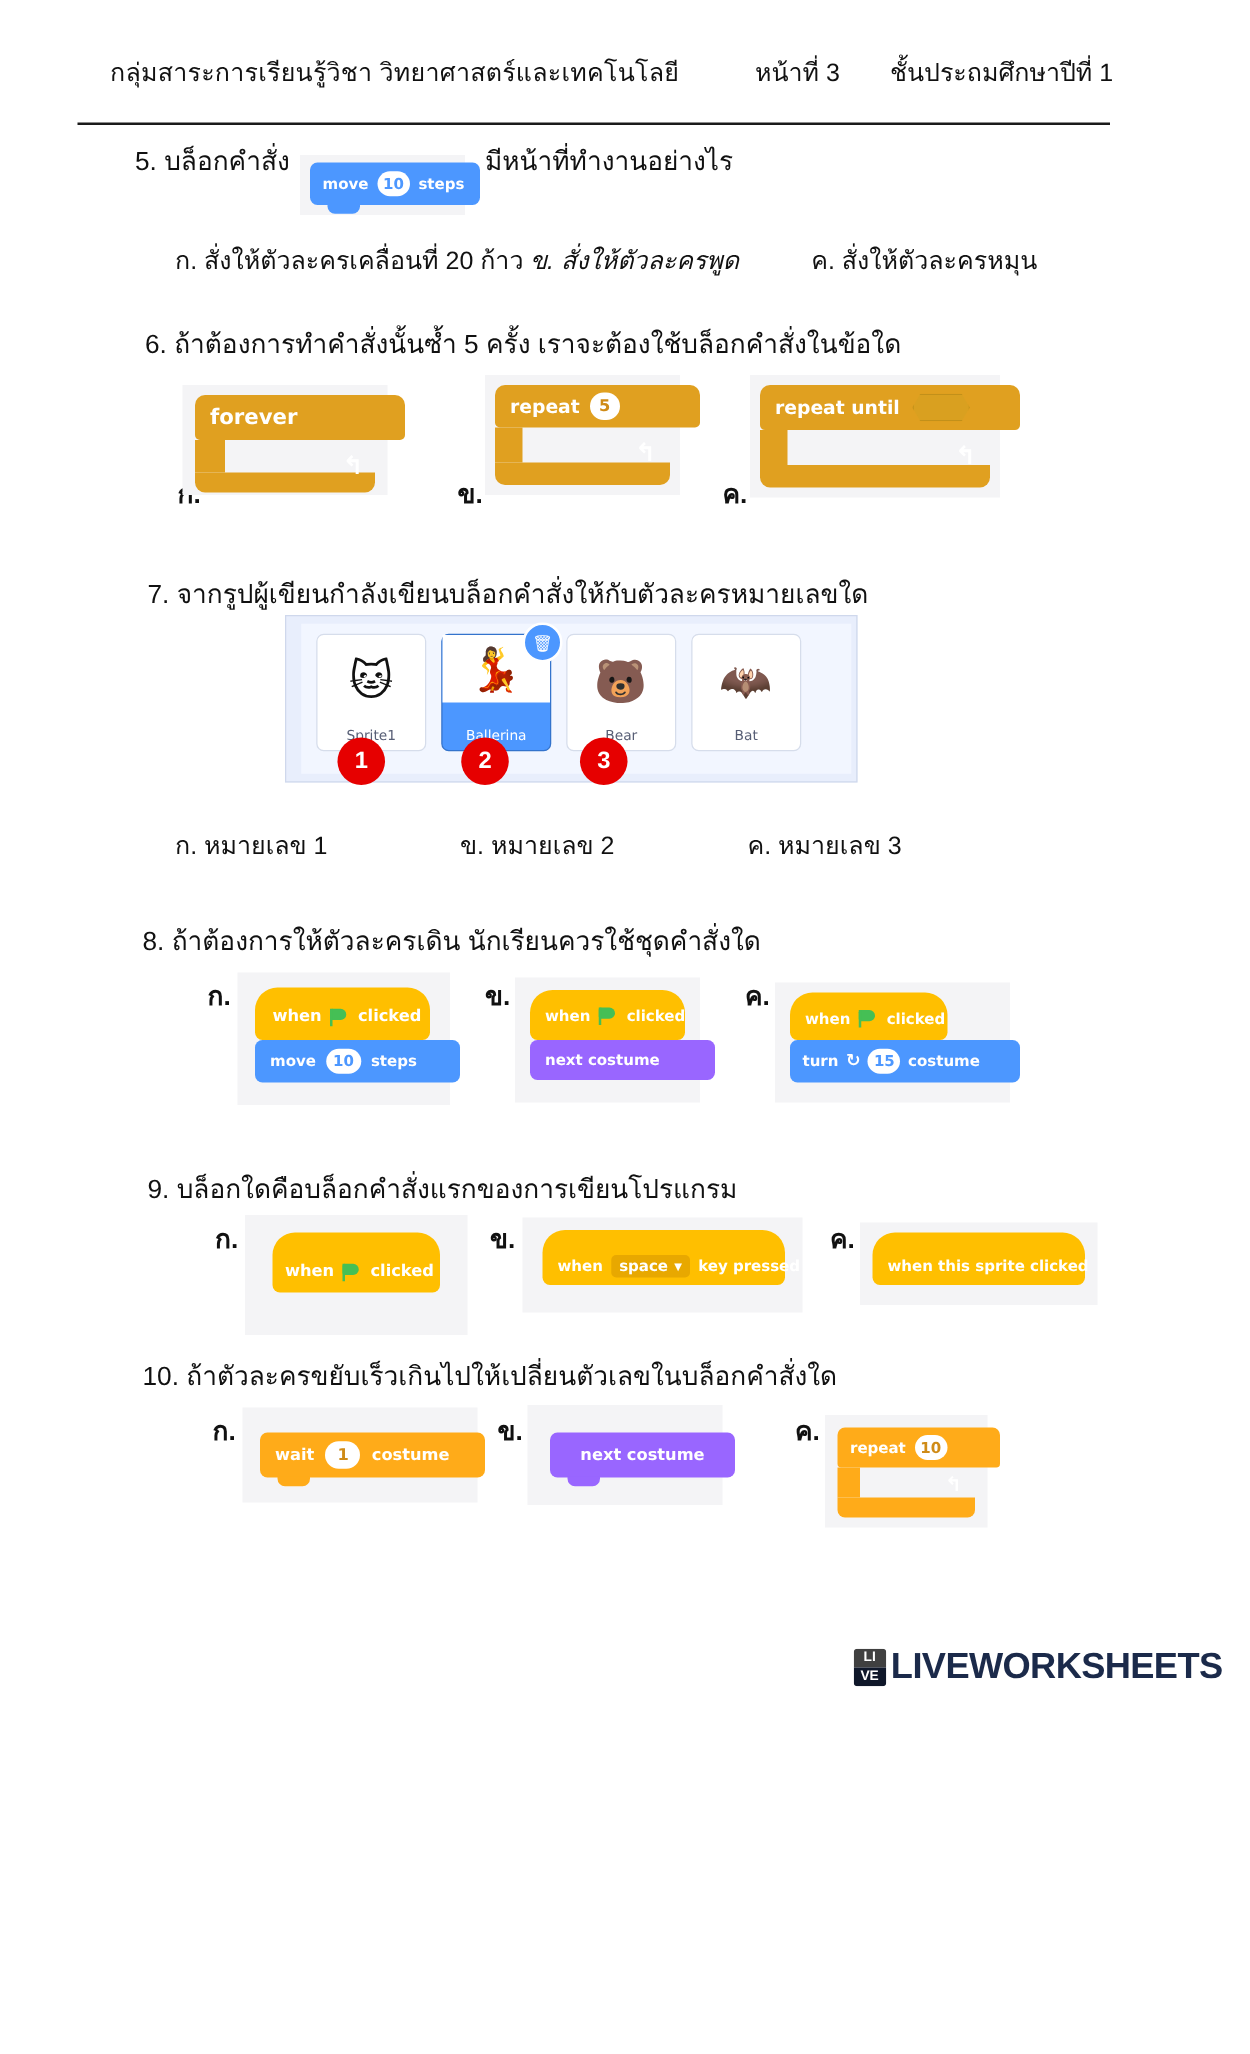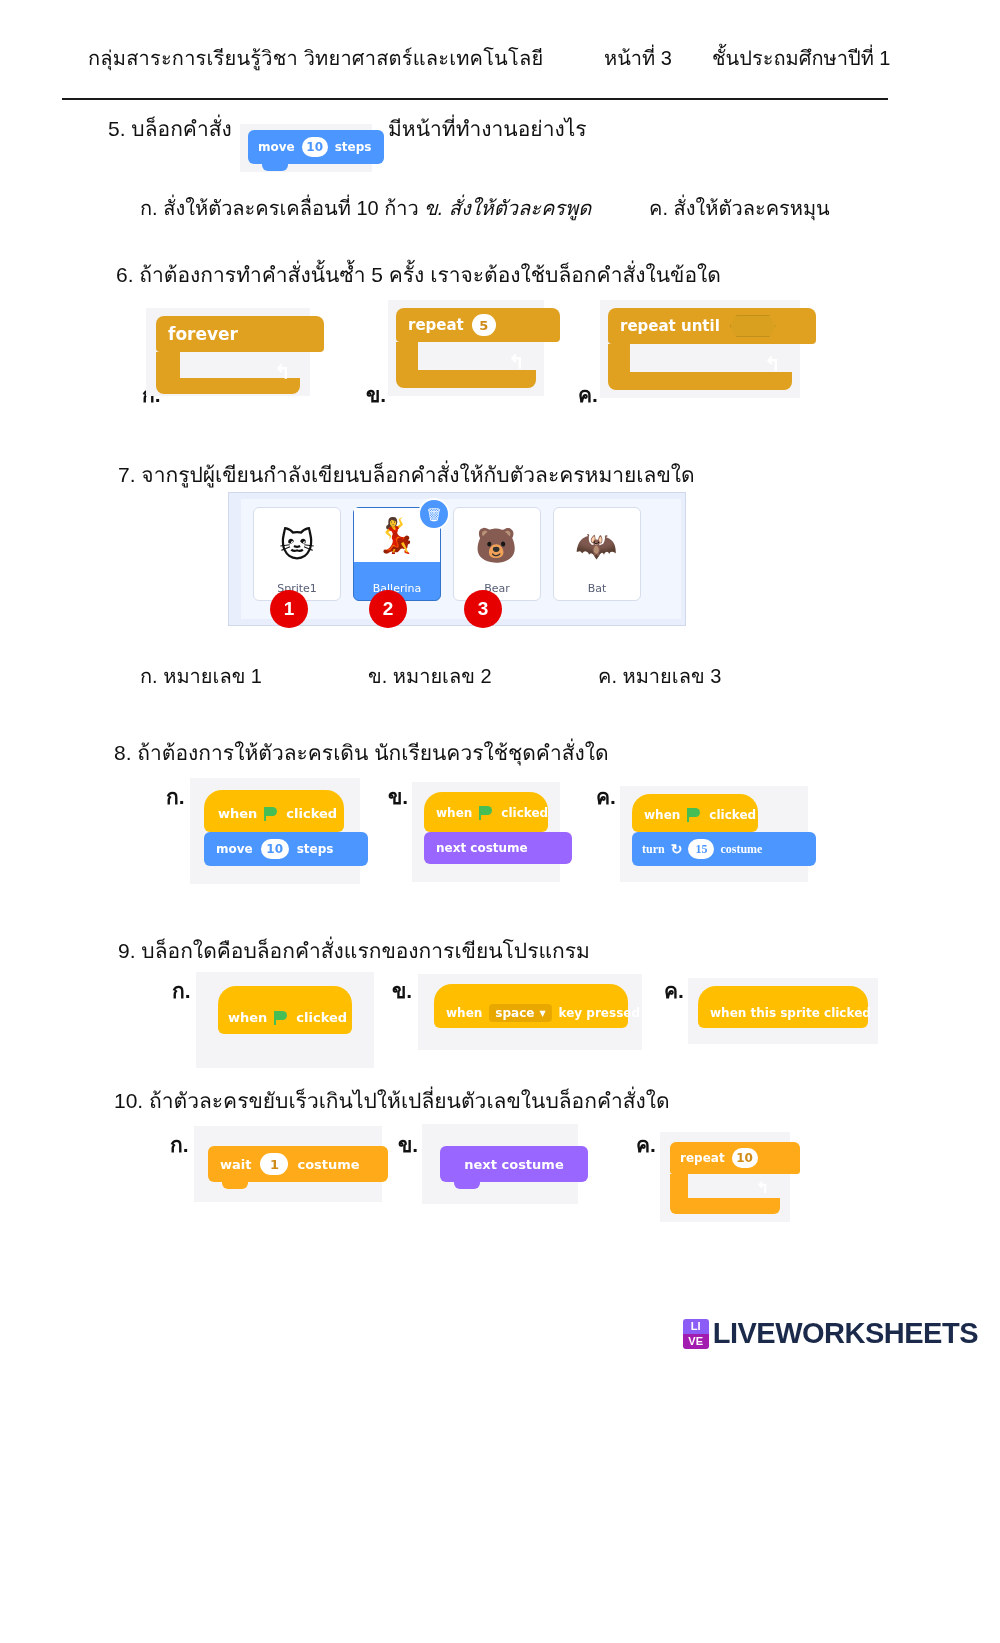--- a/index.html
+++ b/index.html
@@ -88,22 +88,22 @@
   .num-dot{
     position:absolute;width:38px;height:38px;border-radius:50%;background:#e60000;
     color:#fff;font-size:19px;font-weight:700;display:flex;align-items:center;justify-content:center;
     font-family:"Liberation Sans",sans-serif;
   }
 
   
   .logo{position:absolute;right:22px;bottom:24px;display:flex;align-items:center;gap:4px;}
   .logo-badge{display:flex;flex-direction:column;width:26px;height:30px;border-radius:3px;overflow:hidden;}
   .logo-badge span{flex:1;display:flex;align-items:center;justify-content:center;color:#fff;font-size:11px;font-weight:700;line-height:1;}
-  .logo-li{background:#8b5cf6;}
-  .logo-ve{background:#a21caf;}
+  .logo-li{background:#404040;}
+  .logo-ve{background:#0f172a;}
   .logo-text{font-size:29px;font-weight:700;color:#1b2a4a;letter-spacing:-.5px;font-family:"Liberation Sans",sans-serif;}
 </style>
 </head>
 <body>
 
 <div class="page">
 
   <div class="header">
     <div class="hdr-subject">กลุ่มสาระการเรียนรู้วิชา วิทยาศาสตร์และเทคโนโลยี</div>
     <div class="hdr-page">หน้าที่ 3</div>
@@ -116,21 +116,21 @@
 
   <div class="shot" style="left:240px;top:124px;width:132px;height:48px;">
     <div class="blk motion" style="left:8px;top:6px;width:116px;height:34px;font-size:12px;padding:0 10px;gap:7px;">
       <span>move</span>
       <span class="oval" style="width:26px;height:20px;font-size:12px;">10</span>
       <span>steps</span>
       <span class="notch" style="background:#4c97ff;"></span>
     </div>
   </div>
 
-  <div class="opt" style="left:140px;top:192px;">ก. สั่งให้ตัวละครเคลื่อนที่ 10 ก้าว</div>
+  <div class="opt" style="left:140px;top:192px;">ก. สั่งให้ตัวละครเคลื่อนที่ 20 ก้าว</div>
   <div class="opt" style="left:424px;top:192px;font-style:italic;">ข. สั่งให้ตัวละครพูด</div>
   <div class="opt" style="left:649px;top:192px;">ค. สั่งให้ตัวละครหมุน</div>
 
   <div class="q" style="left:116px;top:258px;">6. ถ้าต้องการทำคำสั่งนั้นซ้ำ 5 ครั้ง เราจะต้องใช้บล็อกคำสั่งในข้อใด</div>
 
   <div class="choice-letter" style="left:142px;top:378px;">ก.</div>
   <div class="shot" style="left:146px;top:308px;width:164px;height:88px;">
     <div class="blk gold" style="left:10px;top:8px;width:144px;height:36px;font-size:17px;padding:0 12px;border-radius:8px 8px 4px 4px;">
       <span>forever</span>
     </div>
@@ -228,21 +228,21 @@
   </div>
 
   <div class="choice-letter" style="left:596px;top:780px;">ค.</div>
   <div class="shot" style="left:620px;top:786px;width:188px;height:96px;">
     <div class="hat" style="left:12px;top:8px;width:126px;height:38px;"></div>
     <div class="hat-label" style="left:24px;top:22px;font-size:12px;">
       <span>when</span>
       <span class="flag"></span>
       <span>clicked</span>
     </div>
-    <div class="blk motion" style="left:12px;top:46px;width:164px;height:34px;font-size:12px;padding:0 10px;gap:6px;font-family:Liberation Serif, serif;">
+    <div class="blk motion" style="left:12px;top:46px;width:164px;height:34px;font-size:12px;padding:0 10px;gap:6px;">
       <span>turn</span>
       <span style="font-size:14px;">↻</span>
       <span class="oval" style="width:26px;height:20px;font-size:12px;">15</span>
       <span>costume</span>
     </div>
   </div>
 
   <div class="q" style="left:118px;top:934px;">9. บล็อกใดคือบล็อกคำสั่งแรกของการเขียนโปรแกรม</div>
 
   <div class="choice-letter" style="left:172px;top:974px;">ก.</div>

